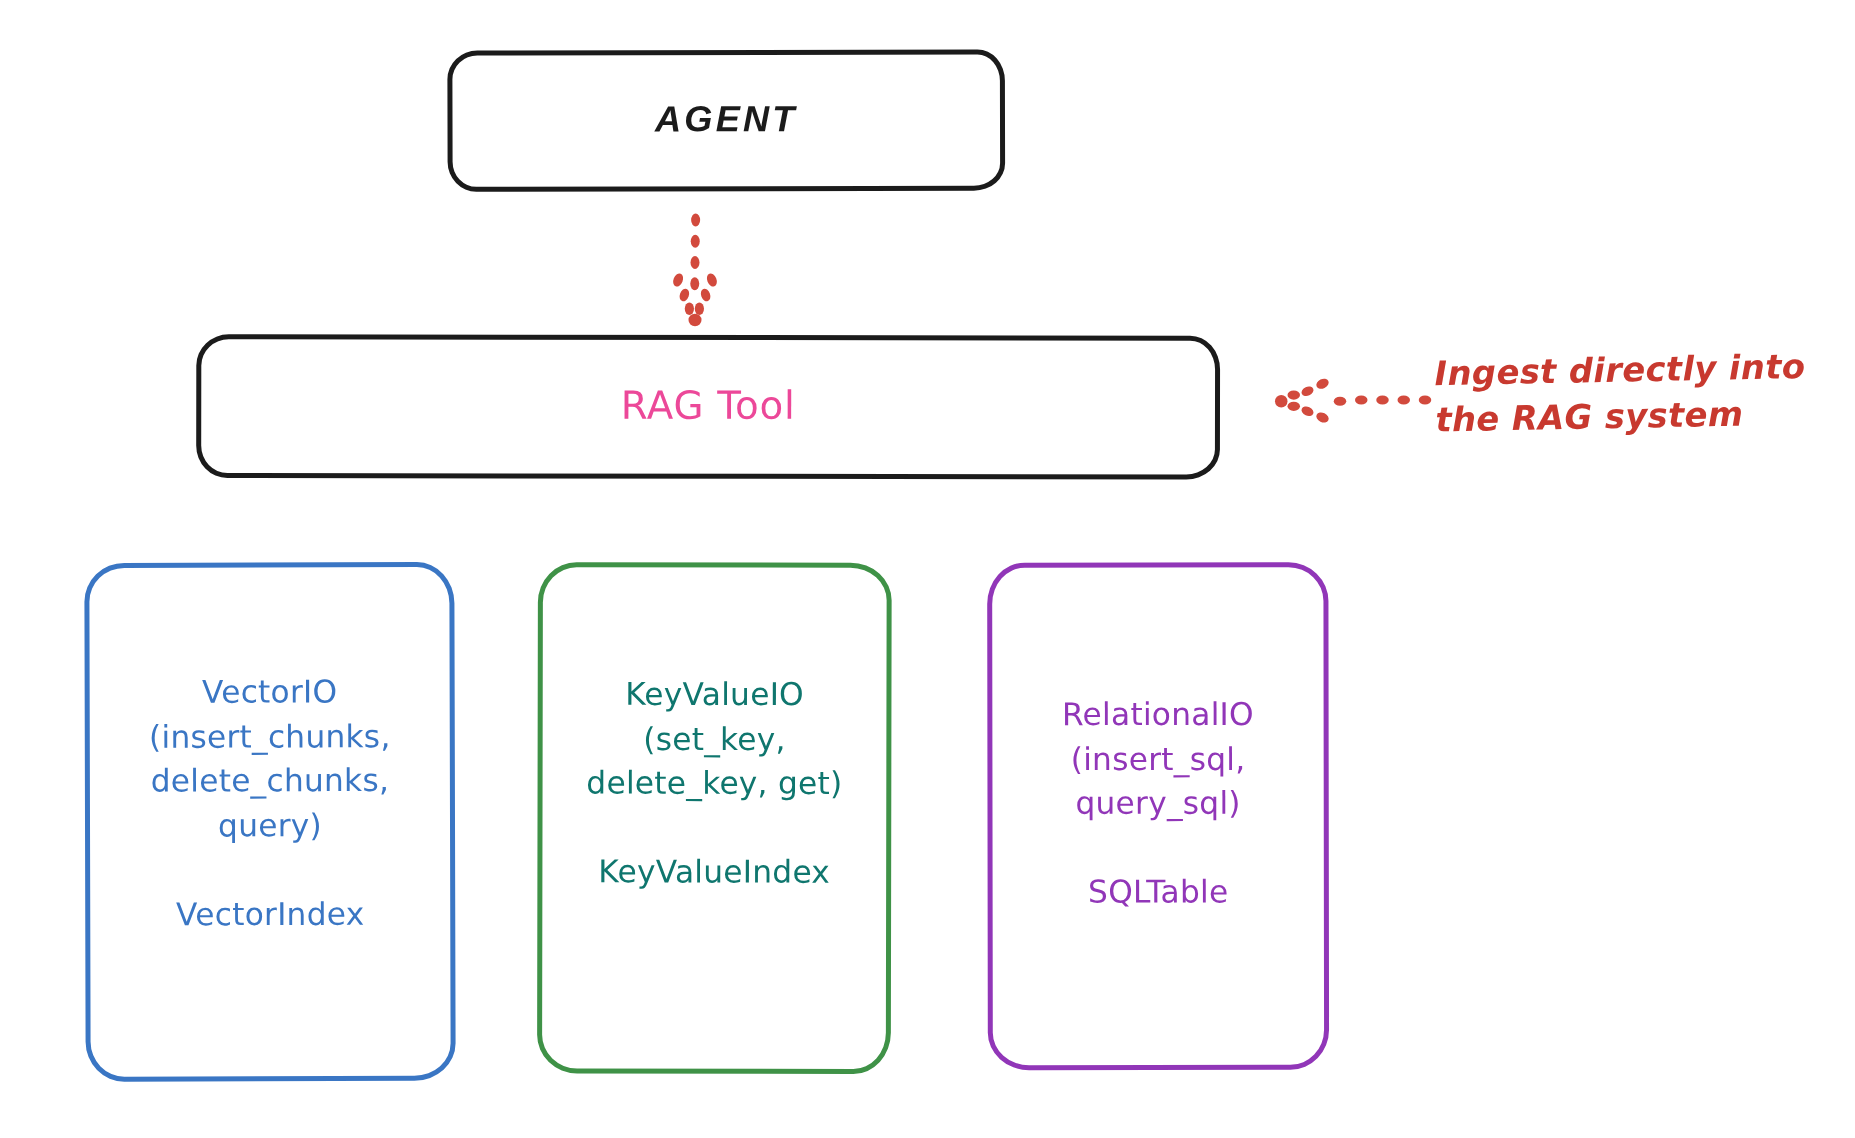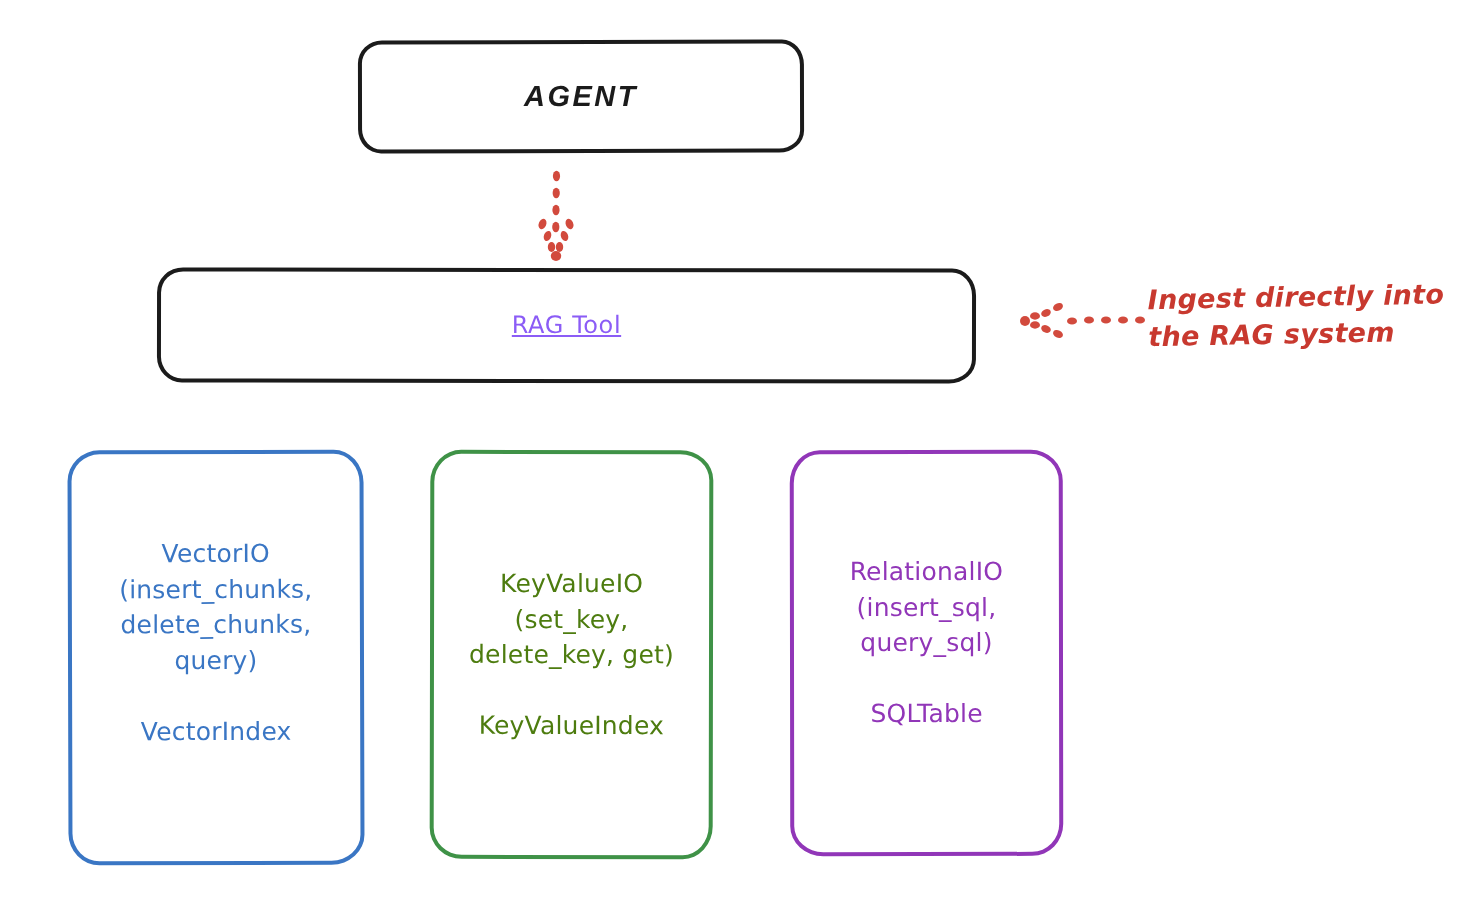--- a/index.html
+++ b/index.html
@@ -67,25 +67,24 @@
     top: 268px;
     width: 819px;
     height: 115px;
     border-width: 4px;
     border-color: #1b1b1b;
     border-radius: 26px 24px 27px 25px / 25px 27px 24px 26px;
     transform: rotate(0.08deg);
   }
   #rag-tool-box .node-label {
     font-family: "DejaVu Sans", sans-serif;
-    font-size: 24px;
+    font-size: 31px;
     font-weight: 500;
-    color: #8b5cf6;
+    color: #ec4899;
     letter-spacing: 0.6px;
-    text-decoration: underline;
   }
 
   
   .provider-box {
     border-width: 4px;
     align-items: flex-start;
     justify-content: center;
   }
   .provider-box .node-label {
     font-size: 25px;
@@ -110,22 +109,22 @@
   #keyvalueio-box {
     left: 430px;
     top: 450px;
     width: 283px;
     height: 409px;
     border-color: #3f9247;
     border-radius: 31px 33px 30px 32px / 32px 30px 33px 31px;
     transform: rotate(0.1deg);
   }
   #keyvalueio-box .node-label {
-    color: #4d7c0f;
-    padding-top: 112px;
+    color: #0f766e;
+    padding-top: 84px;
   }
 
   #relationalio-box {
     left: 790px;
     top: 450px;
     width: 273px;
     height: 406px;
     border-color: #9136b8;
     border-radius: 30px 32px 31px 33px / 33px 31px 32px 30px;
     transform: rotate(-0.08deg);

